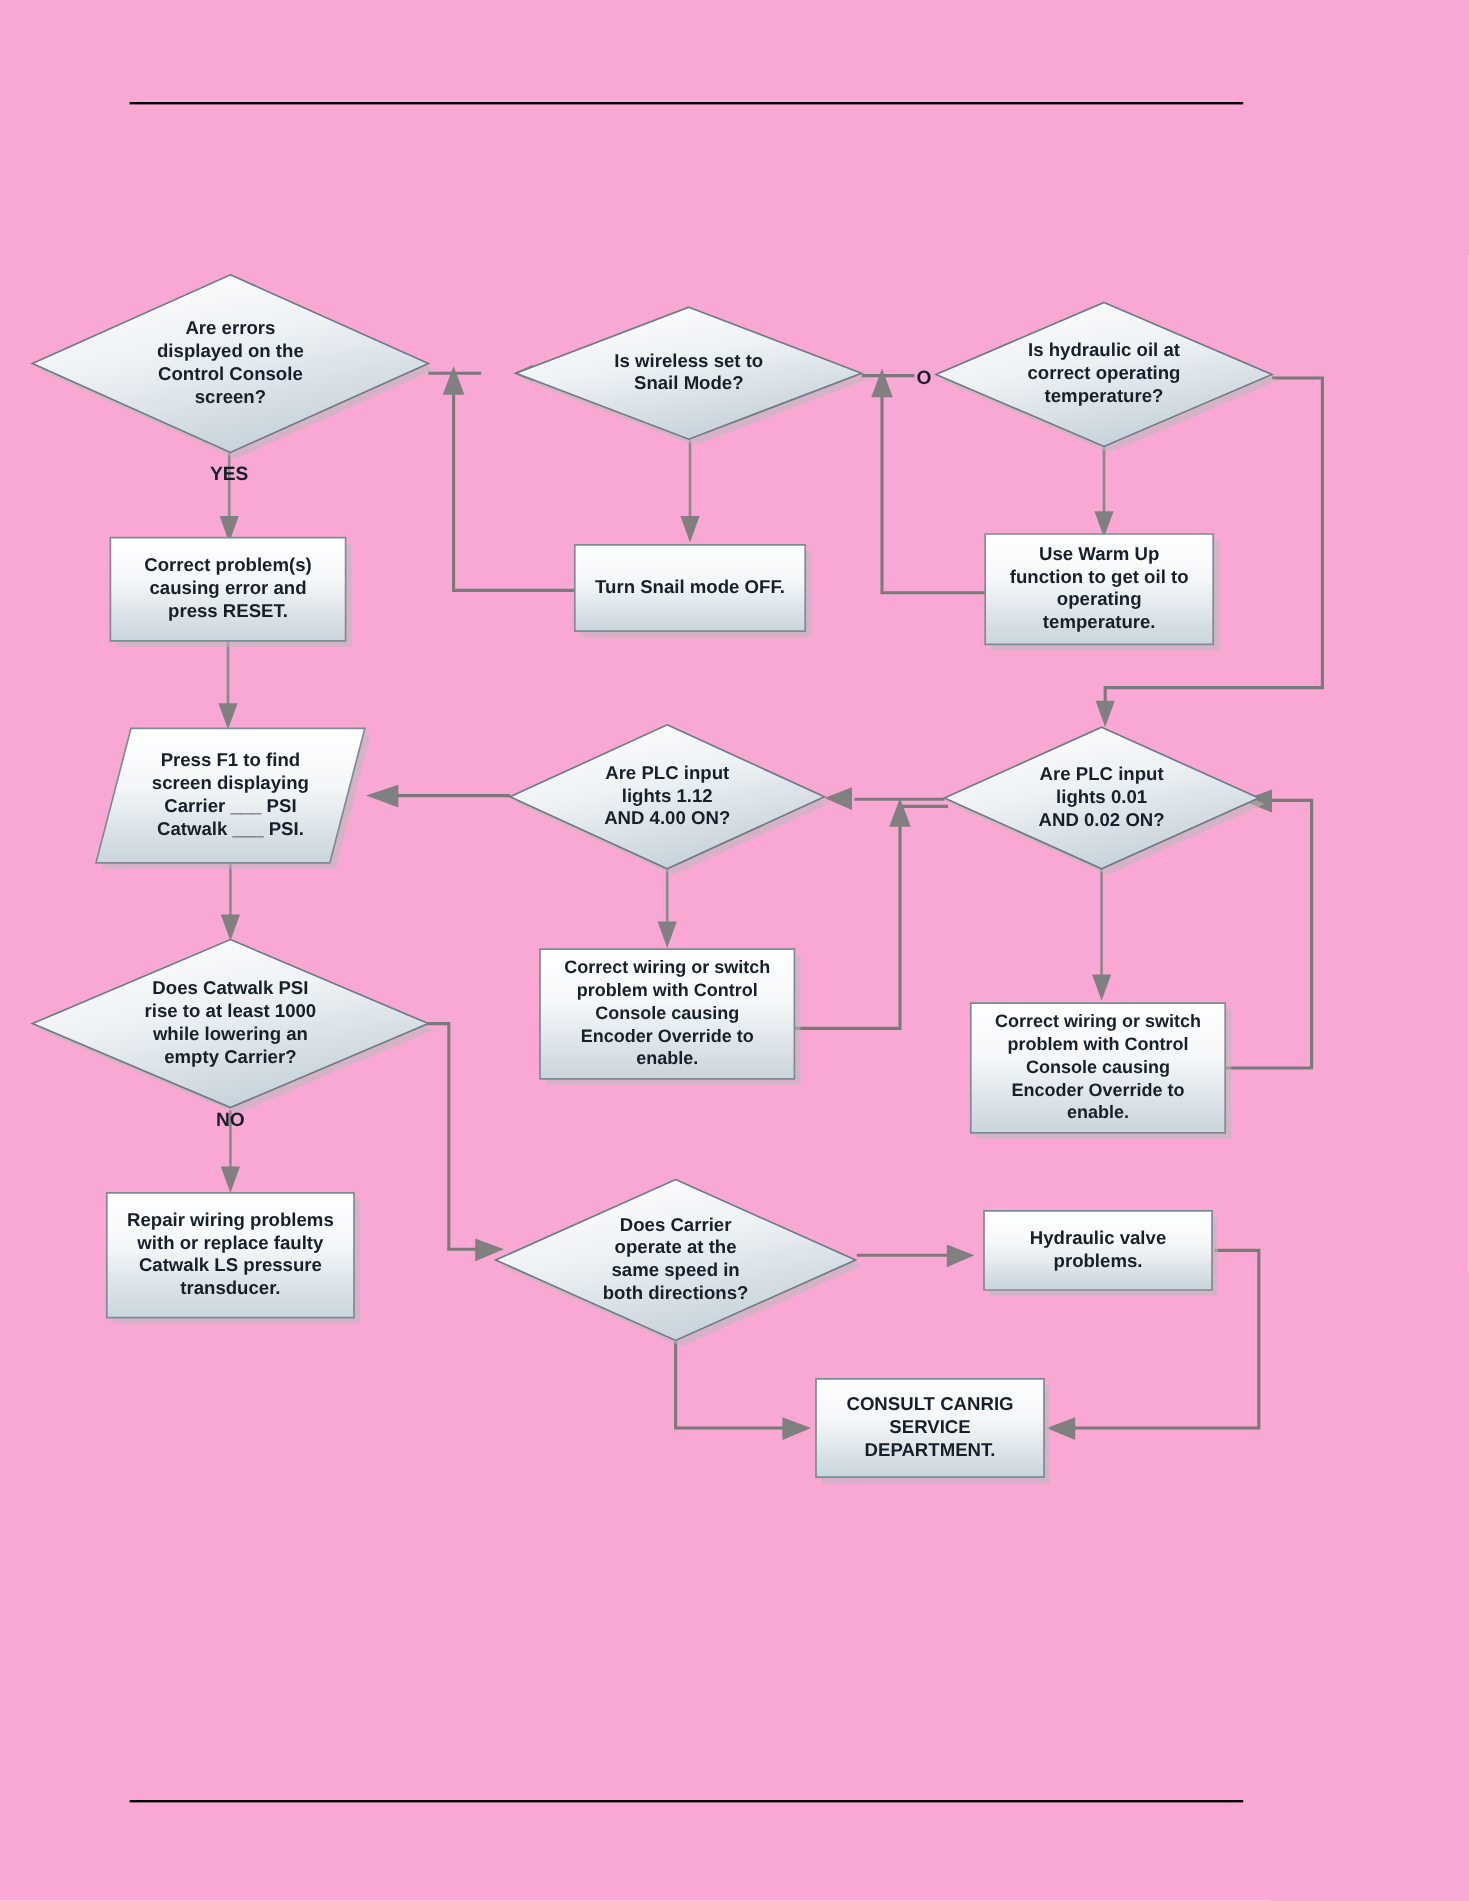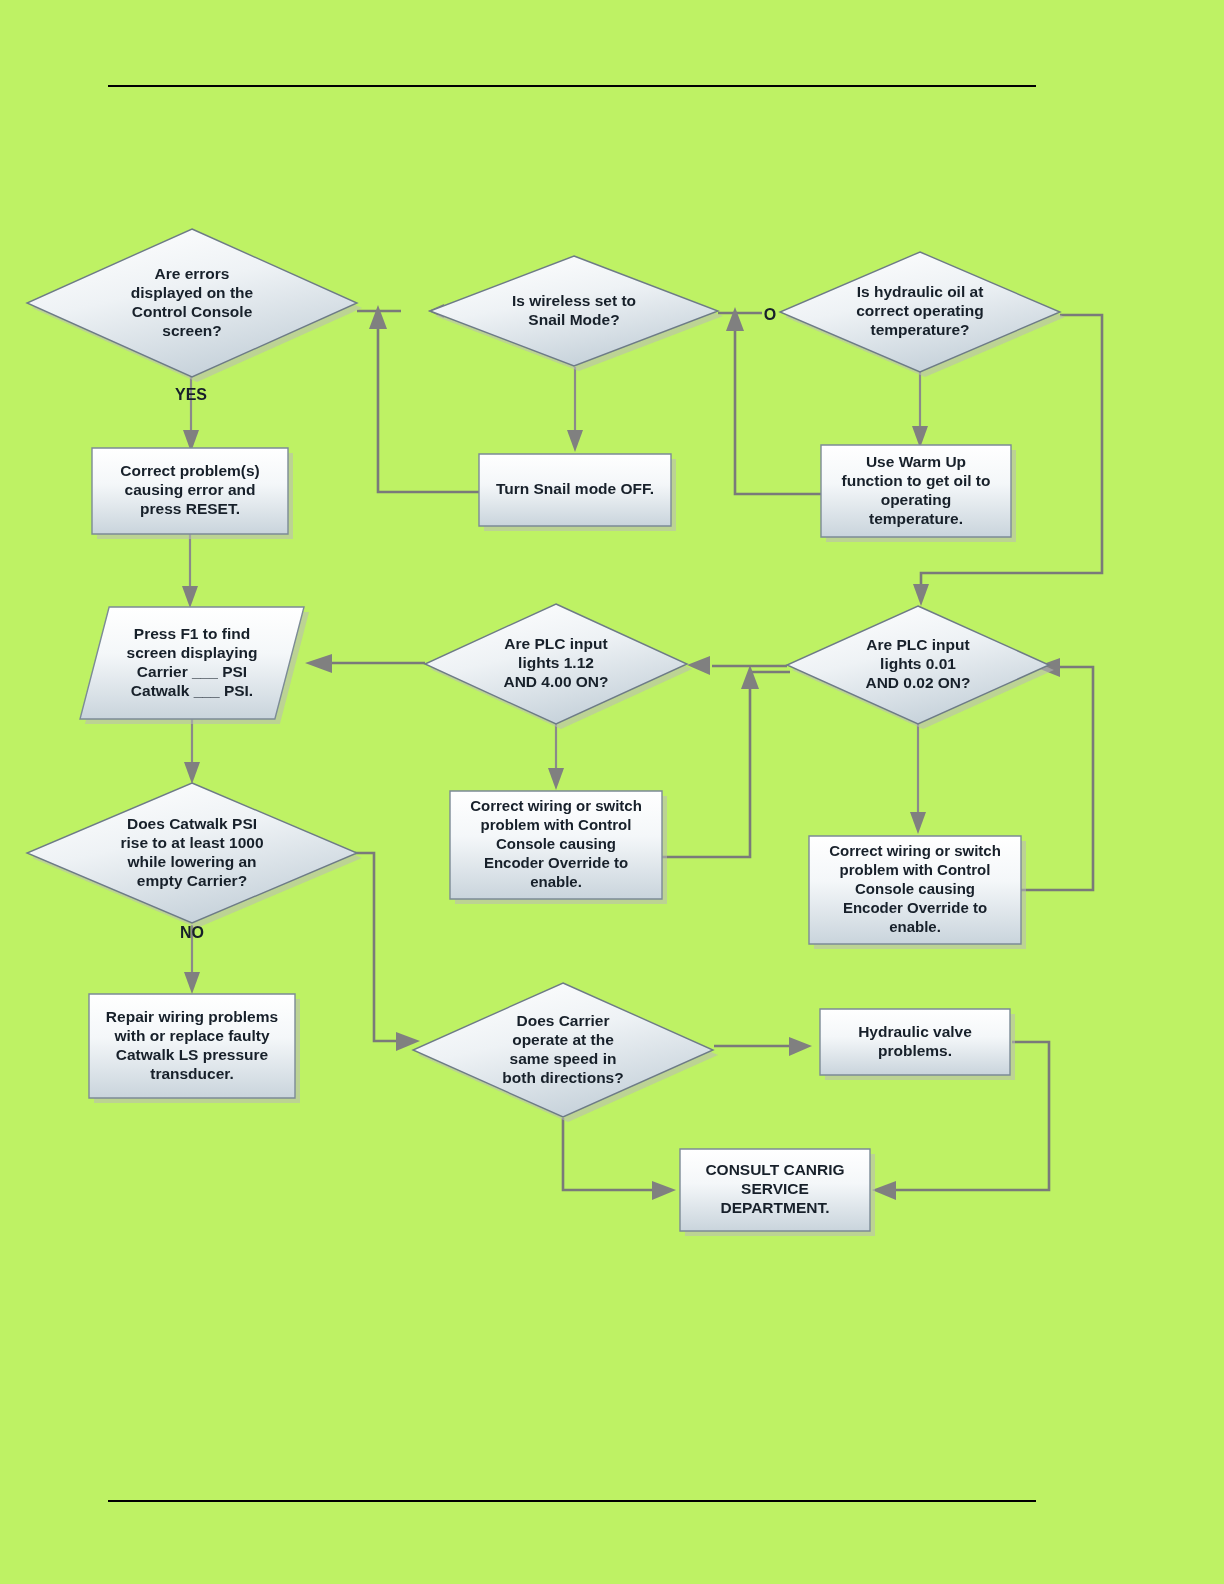--- a/index.html
+++ b/index.html
@@ -8,21 +8,21 @@
     padding: 0;
     background: #ffffff;
   }
   body {
     font-family: "Liberation Sans", sans-serif;
   }
   #page {
     position: relative;
     width: 1224px;
     height: 1584px;
-    background: #bef264;
+    background: #f9a8d4;
     overflow: hidden;
   }
   .rule {
     position: absolute;
     left: 108px;
     width: 928px;
     height: 2px;
     background: #000000;
   }
   #rule-top { top: 85px; }

